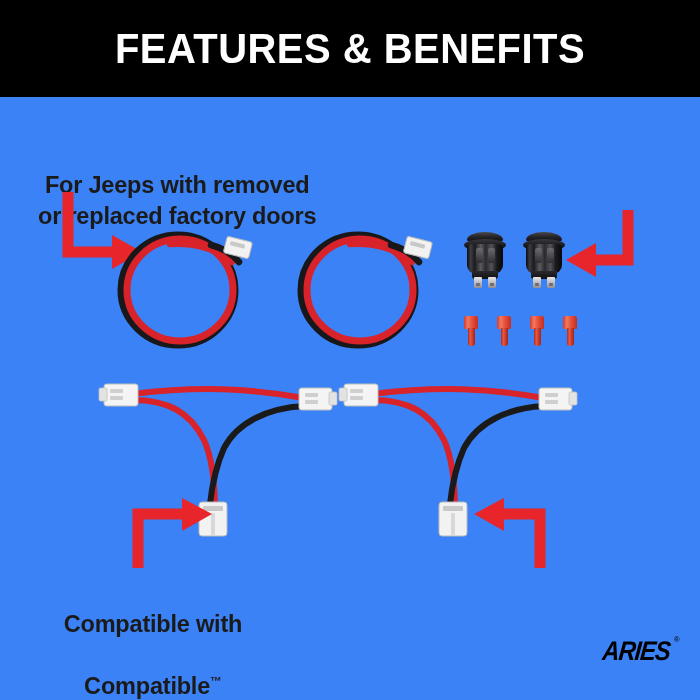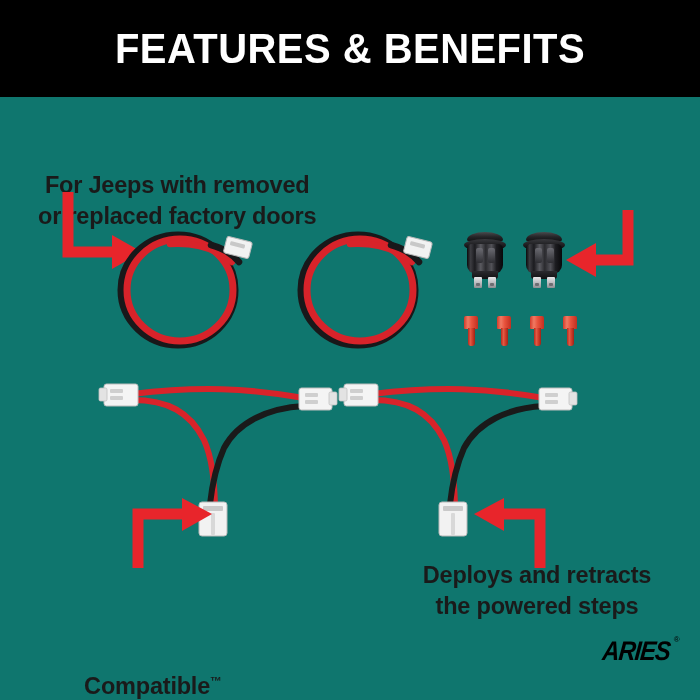--- a/index.html
+++ b/index.html
@@ -7,21 +7,21 @@
     padding: 0;
     background: #ffffff;
   }
   body {
     font-family: "Liberation Sans", sans-serif;
   }
   #page {
     position: relative;
     width: 700px;
     height: 700px;
-    background: #0f766e;
+    background: #3b82f6;
     overflow: hidden;
   }
 
   
   #header-banner {
     position: absolute;
     left: 0; top: 0;
     width: 700px;
     height: 97px;
     background: #000000;
@@ -297,27 +297,25 @@
   </div>
 
   <div class="arrow" style="left:466px; top:498px;">
     <svg width="90" height="72" viewBox="0 0 90 72">
       <path d="M74,70 L74,16 L32,16" fill="none" stroke="#E8252B" stroke-width="11" stroke-linecap="butt"></path>
       <path d="M38,0 L8,16 L38,33 Z" fill="#E8252B"></path>
     </svg>
   </div>
 
   <div class="caption" id="caption-actiontrac">
-    <br>
+    <span>Compatible with</span><br>
     <span>Compatible</span><span class="tm">™</span><br>
     
   </div>
 
-  <div class="caption" id="caption-deploy">Deploys and retracts
-the powered steps</div>
 
   <div style="position:absolute; left:598px; top:636px;">
     <div style="position:relative; display:inline-block;">
       <span style="font-family:'Liberation Sans Narrow','Liberation Sans',sans-serif;
                    font-weight:bold; font-size:27px; color:#000000;
                    font-style:italic; letter-spacing:-1.2px;
                    display:inline-block; transform:scaleX(0.88) skewX(-6deg);">ARIES</span>
       <span style="position:absolute; right:-5px; top:-1px; font-size:8px; color:#000000;
                    font-family:'Liberation Sans',sans-serif;">®</span>
     </div>

